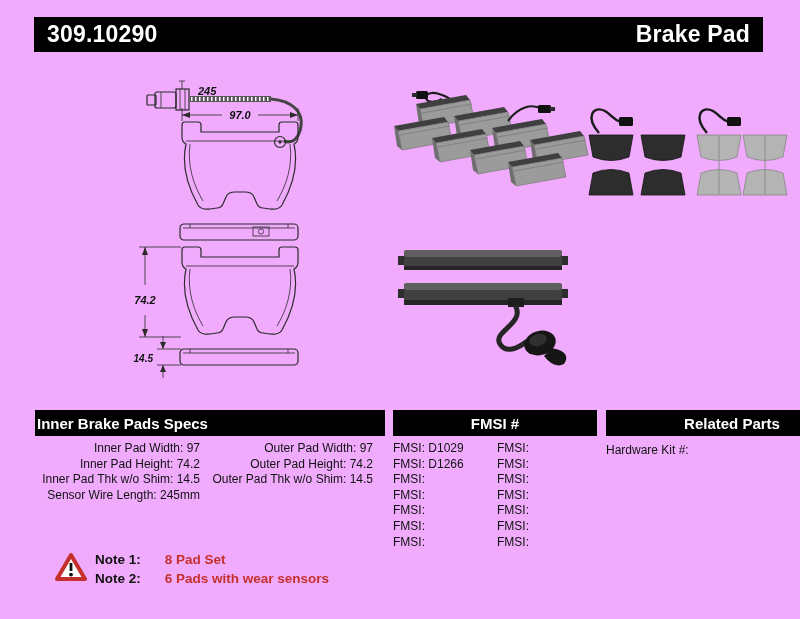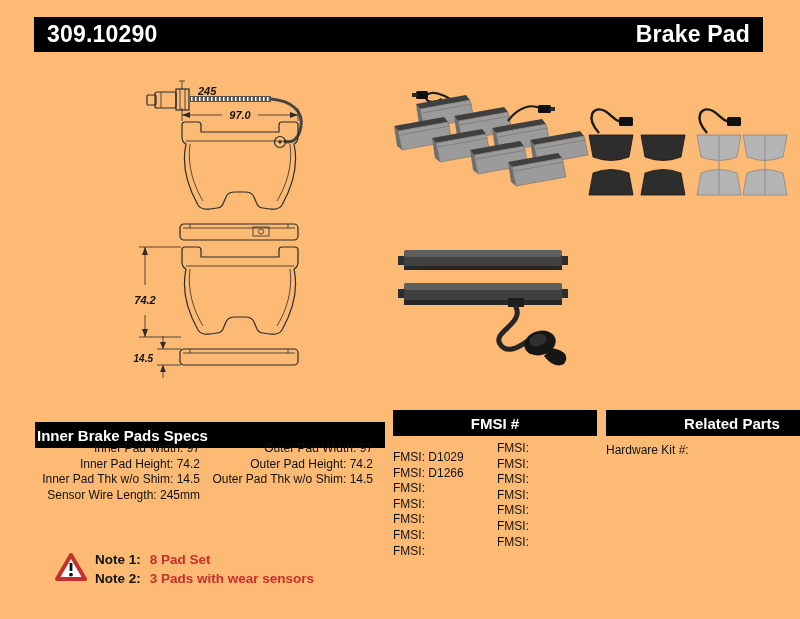--- a/index.html
+++ b/index.html
@@ -3,21 +3,21 @@
 <meta charset="utf-8">
 <style>
   :root{
     --bar-bg:#000000;
     --bar-fg:#ffffff;
     --note-red:#c5302c;
     --line-ink:#2b2b2b;
   }
   html,body{margin:0;padding:0;background:#ffffff;}
   .page{
-    position:relative;width:800px;height:619px;background:#fdba74;overflow:hidden;
+    position:relative;width:800px;height:619px;background:#f0abfc;overflow:hidden;
     font-family:"Liberation Sans", sans-serif;color:#111;
   }
   .abs{position:absolute;}
   
   .titlebar{
     left:34px;top:17px;width:729px;height:35px;box-sizing:border-box;
     background:var(--bar-bg);color:var(--bar-fg);
     display:flex;justify-content:space-between;align-items:center;
     font-weight:bold;font-size:23px;padding:0 13px;letter-spacing:.2px;
   }
@@ -27,21 +27,21 @@
     display:flex;align-items:center;justify-content:center;
     font-weight:bold;font-size:15px;
   }
   .thead-split{justify-content:space-between;}
   .thead-split .hcell{width:50%;text-align:center;}
   
   .tcol{font-weight:normal;font-size:12px;line-height:15.6px;white-space:nowrap;}
   .tcol-r{text-align:right;}
   
   .note-lines{left:95px;top:551px;font-weight:bold;font-size:13.5px;line-height:18.5px;white-space:nowrap;}
-  .note-line .note-red{color:var(--note-red);margin-left:9px;}
+  .note-line .note-red{color:var(--note-red);margin-left:24px;}
   
   .ink{stroke:var(--line-ink);fill:none;stroke-width:1.2;}
   .ink-thin{stroke:var(--line-ink);fill:none;stroke-width:0.8;}
   .dim-text{font:italic bold 11px "Liberation Sans", sans-serif;fill:#111;}
   .dim-text-sm{font:italic bold 10px "Liberation Sans", sans-serif;fill:#111;}
   .wm-text{font:italic bold 7px "Liberation Sans", sans-serif;fill:#c6c6c6;}
   .arrow{fill:var(--line-ink);stroke:none;}
 </style>
 </head>
 <body>
@@ -208,42 +208,42 @@
       <rect x="118" y="70" width="16" height="9" fill="#1d1d1d"></rect>
     </g>
     <g>
       <path d="M126,79 C134,96 102,104 110,116 C116,126 128,120 136,114" fill="none" stroke="#252525" stroke-width="5" stroke-linecap="round"></path>
       <path d="M162,120 Q182,124 174,136 Q164,141 154,128 Z" fill="#161616"></path>
       <ellipse cx="150" cy="115" rx="16" ry="12" transform="rotate(-16 150 115)" fill="#161616"></ellipse>
       <ellipse cx="148" cy="112" rx="9" ry="6" transform="rotate(-16 148 112)" fill="#303030"></ellipse>
     </g>
   </svg>
 
-  <div class="abs thead thead-split" style="left:35px;width:350px;margin-top:12px;">
+  <div class="abs thead thead-split" style="left:35px;width:350px;">
     <span class="hcell">Inner Brake Pads Specs</span>
   </div>
   <div class="abs thead" style="left:393px;width:204px;">
     <span>FMSI #</span>
   </div>
   <div class="abs thead" style="left:606px;width:162px;padding-left:45px;">
     <span>Related Parts</span>
   </div>
 
   <div class="abs tcol tcol-r" style="left:35px;top:441px;width:165px;">
       <div class="trow">Inner Pad Width:&nbsp;97</div>
       <div class="trow">Inner Pad Height:&nbsp;74.2</div>
       <div class="trow">Inner Pad Thk w/o Shim:&nbsp;14.5</div>
       <div class="trow">Sensor Wire Length:&nbsp;245mm</div>
     </div>
   <div class="abs tcol tcol-r" style="left:208px;top:441px;width:165px;">
       <div class="trow">Outer Pad Width:&nbsp;97</div>
       <div class="trow">Outer Pad Height:&nbsp;74.2</div>
       <div class="trow">Outer Pad Thk w/o Shim:&nbsp;14.5</div>
     </div>
-  <div class="abs tcol" style="left:393px;top:450px;width:100px;">
+  <div class="abs tcol" style="left:393px;top:441px;width:100px;">
       <div class="trow">FMSI:&nbsp;D1029</div>
       <div class="trow">FMSI:&nbsp;D1266</div>
       <div class="trow">FMSI:</div>
       <div class="trow">FMSI:</div>
       <div class="trow">FMSI:</div>
       <div class="trow">FMSI:</div>
       <div class="trow">FMSI:</div>
     </div>
   <div class="abs tcol" style="left:497px;top:441px;width:100px;">
       <div class="trow">FMSI:</div>
@@ -261,17 +261,17 @@
   <svg class="abs" style="left:55px;top:552px;" width="32" height="30" viewBox="0 0 32 30">
     <path d="M16,3 L30,27 L2,27 Z" fill="#ffffff" stroke="var(--note-red)" stroke-width="4" stroke-linejoin="round"></path>
     <rect x="14.6" y="11" width="2.8" height="8" fill="#111"></rect>
     <circle cx="16" cy="22.6" r="1.9" fill="#111"></circle>
   </svg>
   <div class="abs note-lines">
     <div class="note-line">
       <span>Note 1:</span><span class="note-red">8 Pad Set</span>
     </div>
     <div class="note-line">
-      <span>Note 2:</span><span class="note-red">3 Pads with wear sensors</span>
+      <span>Note 2:</span><span class="note-red">6 Pads with wear sensors</span>
     </div>
   </div>
 
 </div>
 
 </body></html>

